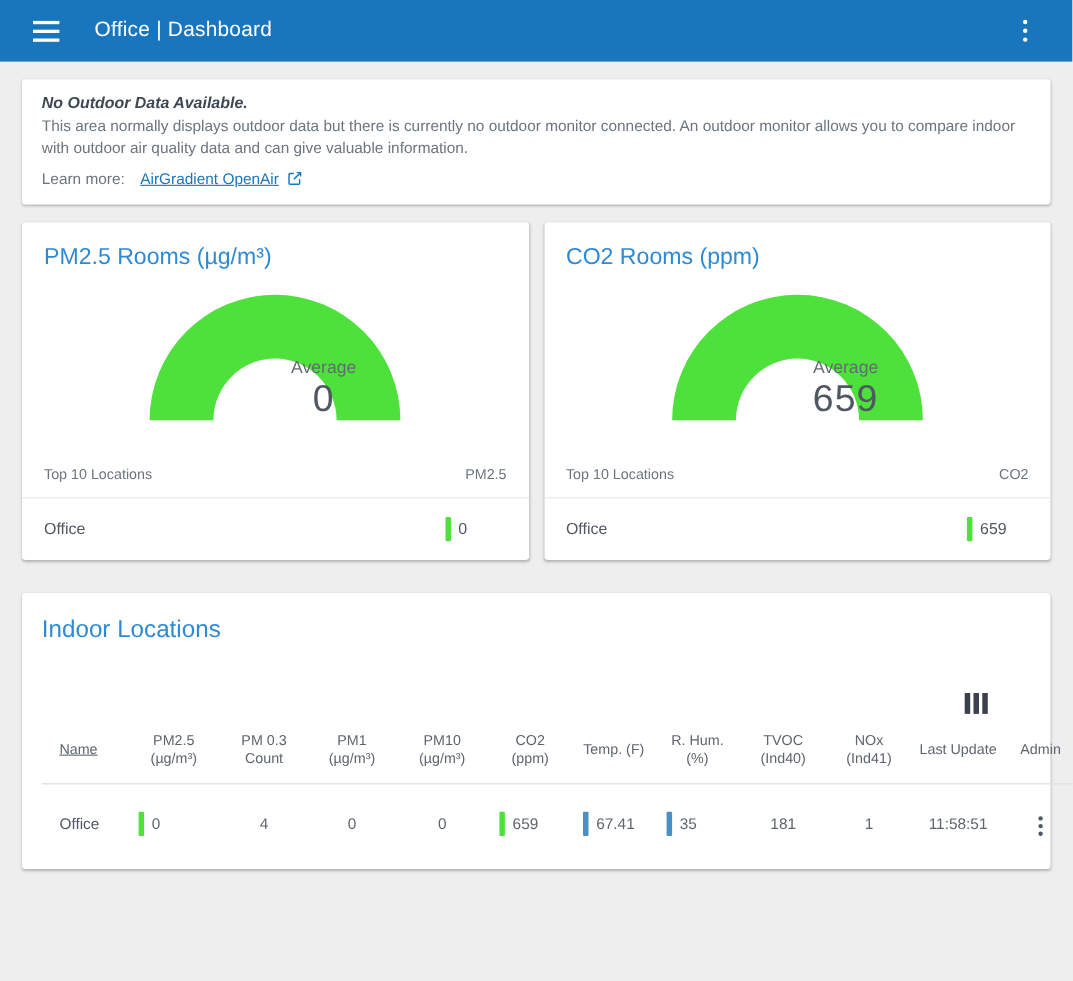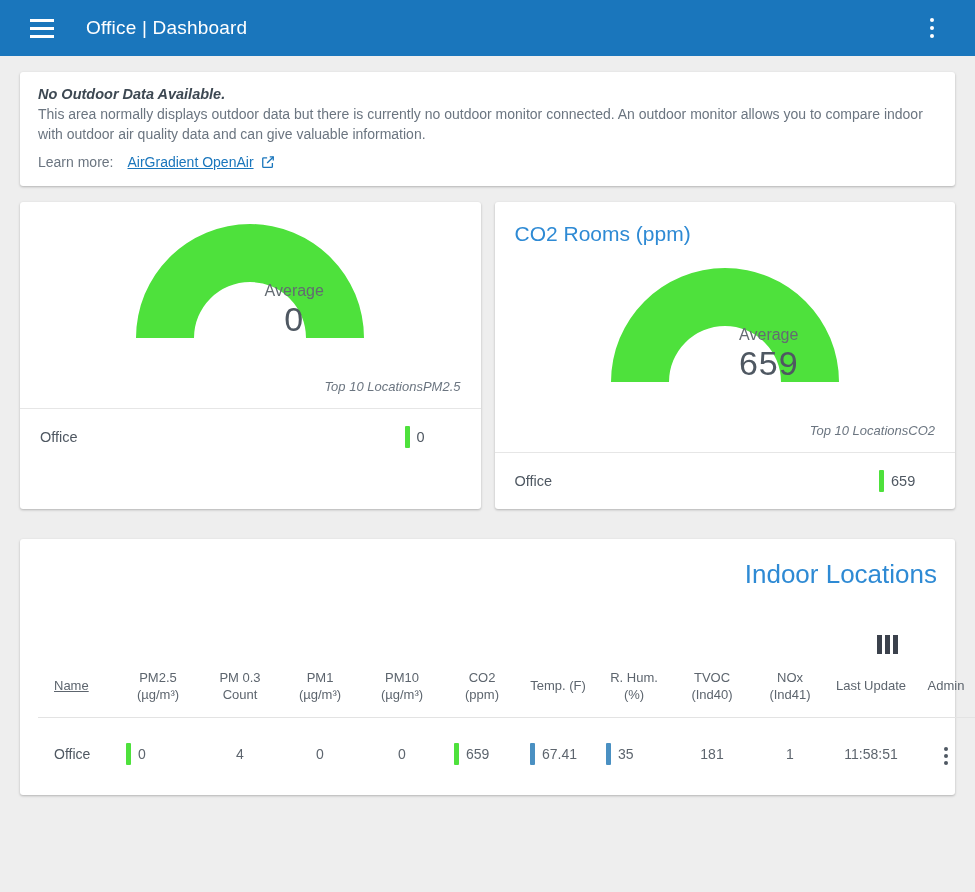--- a/index.html
+++ b/index.html
@@ -146,26 +146,25 @@
     position: absolute;
     width: 100%;
     text-align: center;
     top: 92px;
     font-size: 34px;
     color: #4f5862;
     letter-spacing: 1px;
   }
   .gauge-sub {
     display: flex;
-    justify-content: flex-end;
+    justify-content: space-between;
     padding: 6px 20px 14px 20px;
     font-size: 13px;
     color: #6b7580;
     border-bottom: 1px solid #e6e6e6;
-    font-style: italic;
   }
   .gauge-item {
     display: flex;
     align-items: center;
     justify-content: space-between;
     padding: 17px 20px;
     font-size: 14.5px;
     color: #4f5862;
   }
   .gauge-item-val {
@@ -181,23 +180,22 @@
     border-radius: 1px;
   }
 
   
   .table-card {
     padding: 20px 18px 6px 18px;
     margin-bottom: 20px;
   }
   .table-title {
     color: #2e8ad4;
-    font-size: 26px;
+    font-size: 22px;
     margin-bottom: 4px;
-    text-align: right;
   }
   .cols-btn {
     display: flex;
     justify-content: flex-end;
     padding-right: 36px;
     margin-top: 42px;
     margin-bottom: 4px;
   }
   .cols-icon {
     display: inline-flex;
@@ -291,20 +289,21 @@
             <path d="M7 9.2L14 2.2"></path>
           </svg>
         </span>
       </a>
     </div>
   </div>
 
   <div class="gauge-row">
 
     <div class="card gauge-card">
+      <div class="gauge-title">PM2.5 Rooms (µg/m³)</div>
       <div class="gauge-wrap">
         <svg class="gauge-svg" width="260" height="190" viewBox="0 0 260 190">
           <path d="M 16 130 A 114 114 0 0 1 244 130 L 186 130 A 56 56 0 0 0 74 130 Z" fill="#4ee13c"></path>
         </svg>
         <div class="gauge-label">Average</div>
         <div class="gauge-value">0</div>
       </div>
       <div class="gauge-sub">
         <span>Top 10 Locations</span>
         <span>PM2.5</span>

